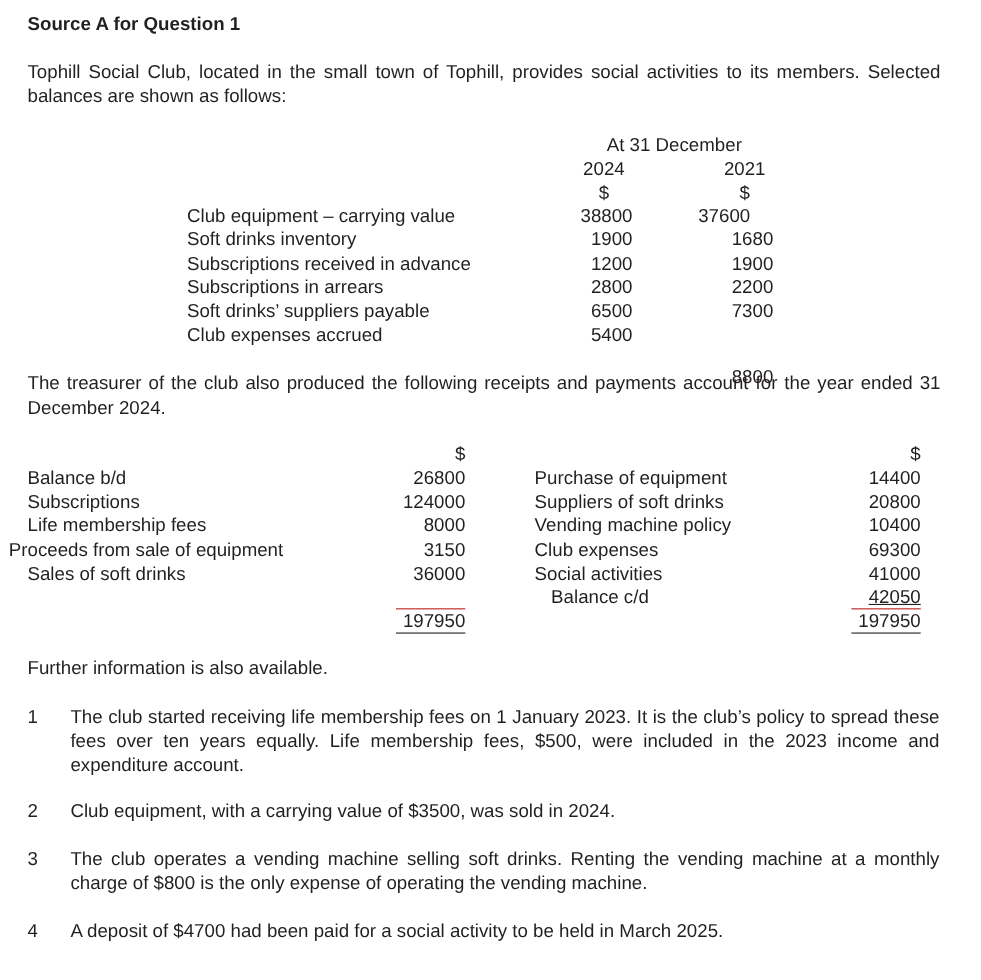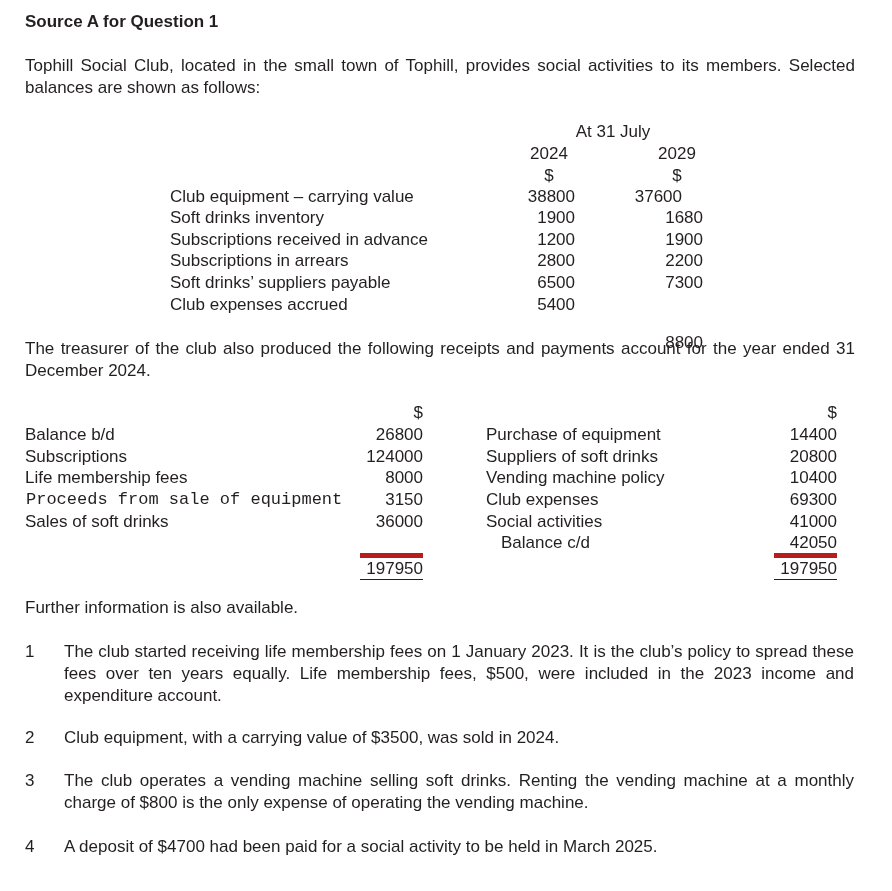--- a/index.html
+++ b/index.html
@@ -6,36 +6,36 @@
   body {
     width: 892px; height: 891px; position: relative; overflow: hidden;
     font-family: "Liberation Sans", sans-serif; color: #231f20; font-size: 17px;
   }
   .abs { position: absolute; }
   .title { left: 25px; top: 12px; font-weight: bold; font-size: 17px; }
   .para { left: 25px; width: 830px; line-height: 22px; text-align: justify; }
   .lbl { white-space: nowrap; line-height: 22px; }
   .num { text-align: right; white-space: nowrap; line-height: 22px; }
   .ctr { text-align: center; white-space: nowrap; line-height: 22px; }
-  .rule-top { border-top: 5px solid #b91c1c; }
+  .rule-top { border-top: 1px solid #b91c1c; }
   .rule-bottom { border-bottom: 1px solid #231f20; }
   .item-no { left: 25px; width: 20px; }
   .item-text { left: 64px; width: 790px; line-height: 22px; text-align: justify; }
 </style>
 </head>
 <body>
 
 <div class="abs title">Source A for Question 1</div>
 
 <div class="abs para" style="top:55px;">Tophill Social Club, located in the small town of Tophill, provides social activities to its members. Selected balances are shown as follows:</div>
 
 <div>
-  <div class="abs ctr" style="left:520px; width:186px; top:121px;">At 31 July</div>
+  <div class="abs ctr" style="left:520px; width:186px; top:121px;">At 31 December</div>
   <div class="abs ctr" style="left:520px; width:58px; top:143px;">2024</div>
-  <div class="abs ctr" style="left:648px; width:58px; top:143px;">2029</div>
+  <div class="abs ctr" style="left:648px; width:58px; top:143px;">2021</div>
   <div class="abs ctr" style="left:520px; width:58px; top:165px;">$</div>
   <div class="abs ctr" style="left:648px; width:58px; top:165px;">$</div>
 
   <div class="abs lbl" style="left:170px; top:186px;">Club equipment – carrying value</div>
   <div class="abs num" style="left:500px; width:75px; top:186px;">38800</div>
   <div class="abs num" style="left:607px; width:75px; top:186px;">37600</div>
 
   <div class="abs lbl" style="left:170px; top:207px;">Soft drinks inventory</div>
   <div class="abs num" style="left:500px; width:75px; top:207px;">1900</div>
   <div class="abs num" style="left:628px; width:75px; top:207px;">1680</div>
@@ -64,21 +64,21 @@
 
   <div class="abs lbl" style="left:25px; top:424px;">Balance b/d</div>
   <div class="abs num" style="left:340px; width:83px; top:424px;">26800</div>
 
   <div class="abs lbl" style="left:25px; top:446px;">Subscriptions</div>
   <div class="abs num" style="left:340px; width:83px; top:446px;">124000</div>
 
   <div class="abs lbl" style="left:25px; top:467px;">Life membership fees</div>
   <div class="abs num" style="left:340px; width:83px; top:467px;">8000</div>
 
-  <div class="abs lbl" style="left:26px; top:489px;font-family:Liberation Mono, monospace;">Proceeds from sale of equipment</div>
+  <div class="abs lbl" style="left:8px; top:489px;">Proceeds from sale of equipment</div>
   <div class="abs num" style="left:340px; width:83px; top:489px;">3150</div>
 
   <div class="abs lbl" style="left:25px; top:511px;">Sales of soft drinks</div>
   <div class="abs num" style="left:340px; width:83px; top:511px;">36000</div>
 
   <div class="abs num rule-top rule-bottom" style="left:360px; width:63px; top:553px; line-height:21px;">197950</div>
 </div>
 
 <div>
   <div class="abs num" style="left:775px; width:62px; top:402px;">$</div>
@@ -92,21 +92,21 @@
   <div class="abs lbl" style="left:486px; top:467px;">Vending machine policy</div>
   <div class="abs num" style="left:755px; width:82px; top:467px;">10400</div>
 
   <div class="abs lbl" style="left:486px; top:489px;">Club expenses</div>
   <div class="abs num" style="left:755px; width:82px; top:489px;">69300</div>
 
   <div class="abs lbl" style="left:486px; top:511px;">Social activities</div>
   <div class="abs num" style="left:755px; width:82px; top:511px;">41000</div>
 
   <div class="abs lbl" style="left:501px; top:532px;">Balance c/d</div>
-  <div class="abs num" style="left:755px; width:82px; top:532px;">42050</div>
+  <div class="abs num" style="left:755px; width:82px; top:532px;text-decoration:underline;">42050</div>
 
   <div class="abs num rule-top rule-bottom" style="left:774px; width:63px; top:553px; line-height:21px;">197950</div>
 </div>
 
 <div class="abs lbl" style="left:25px; top:597px;">Further information is also available.</div>
 
 <div>
   <div class="abs lbl item-no" style="top:641px;">1</div>
   <div class="abs item-text" style="top:641px;">The club started receiving life membership fees on 1 January 2023. It is the club’s policy to spread these fees over ten years equally. Life membership fees, $500, were included in the 2023 income and expenditure account.</div>
 

